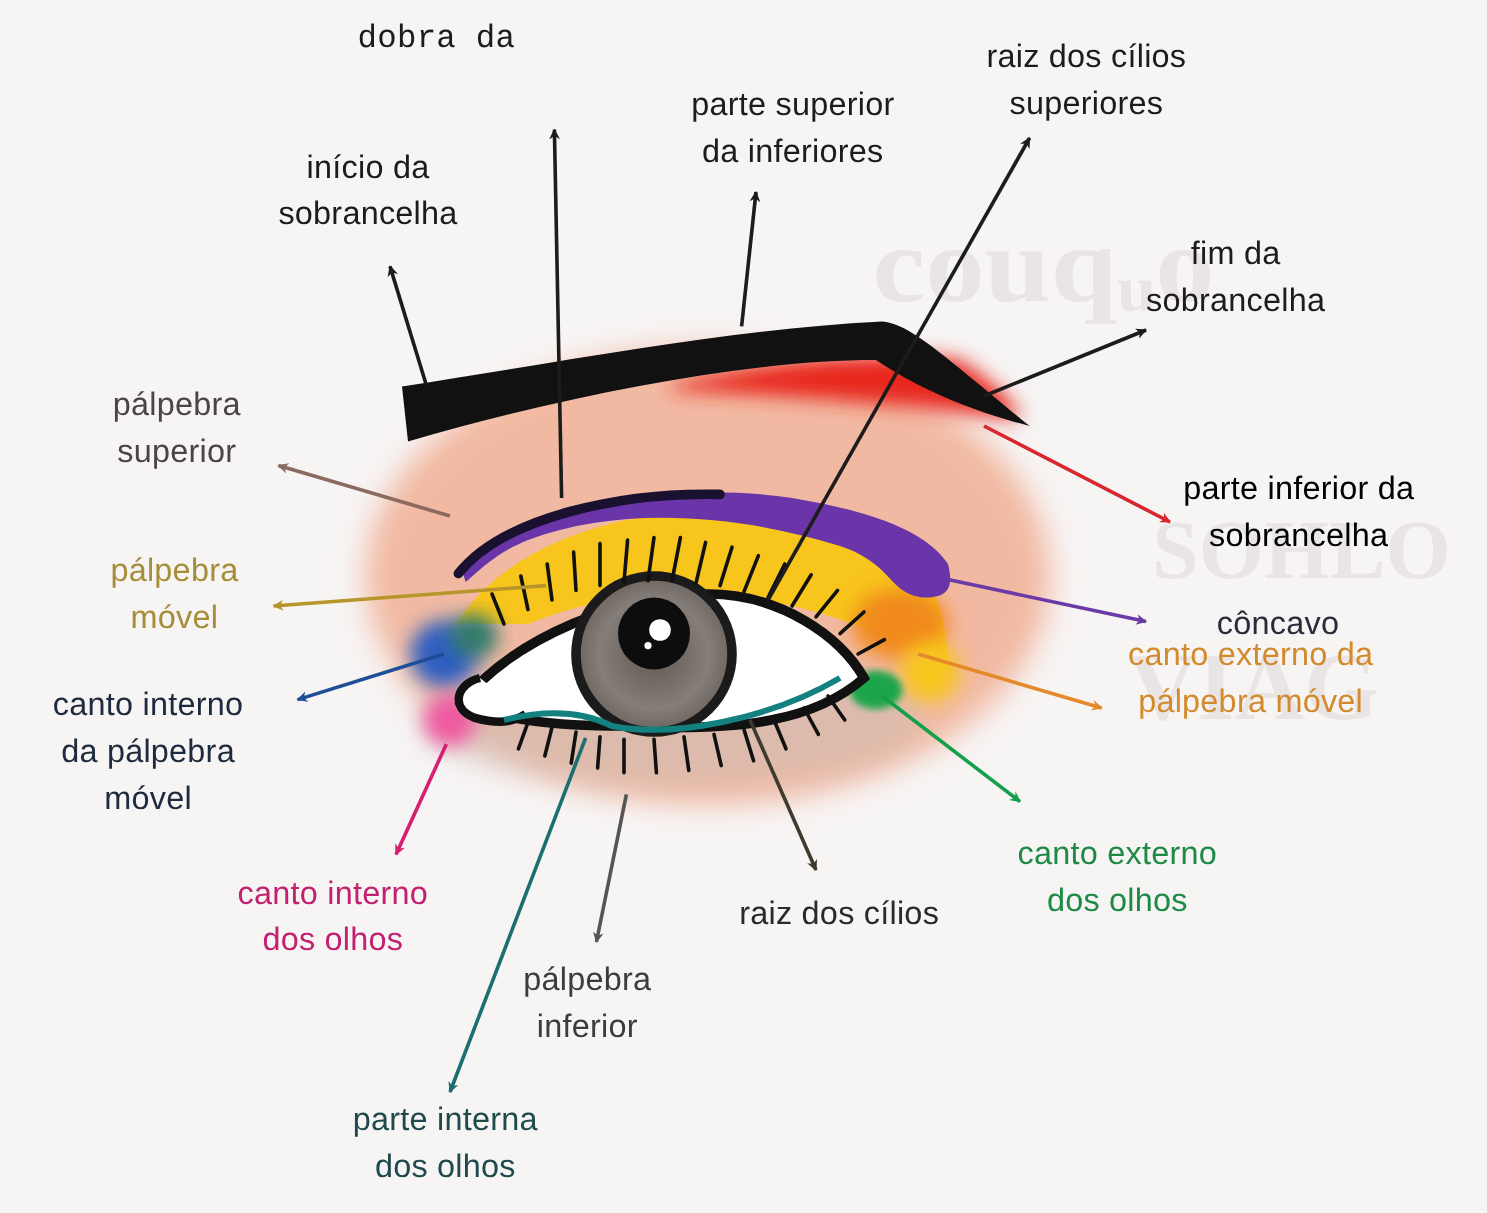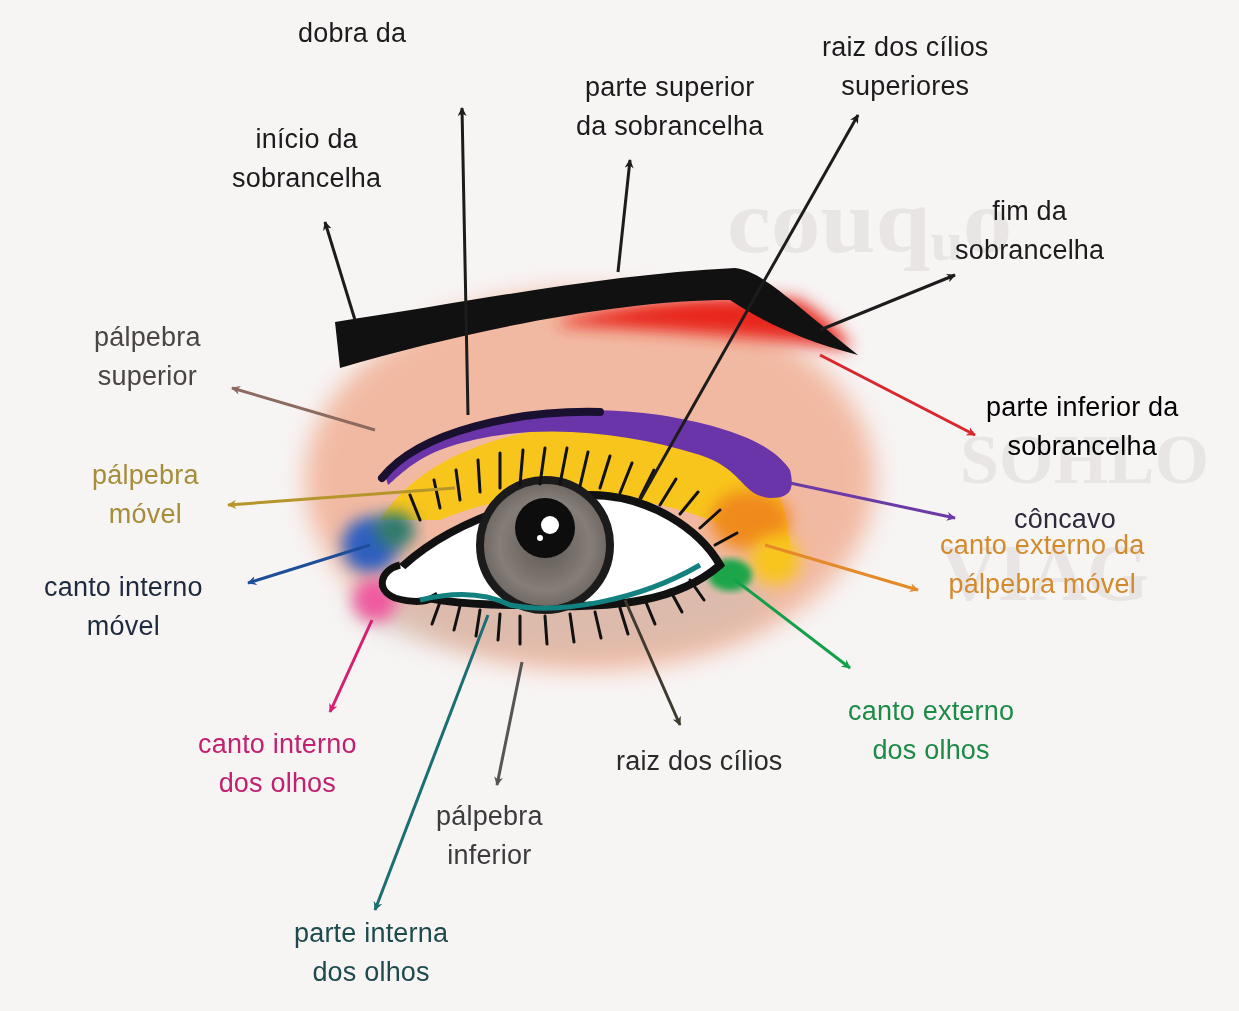--- a/index.html
+++ b/index.html
@@ -136,30 +136,30 @@
       <line x1="370" y1="545" x2="248" y2="583" stroke="#1f4e99" marker-end="url(#ah)"></line>
       <line x1="765" y1="545" x2="918" y2="590" stroke="#e58a2a" marker-end="url(#ah)"></line>
       <line x1="735" y1="580" x2="850" y2="668" stroke="#14a04a" marker-end="url(#ah)"></line>
       <line x1="372" y1="620" x2="330" y2="712" stroke="#d61f70" marker-end="url(#ah)"></line>
       <line x1="488" y1="615" x2="375" y2="910" stroke="#1b6e72" marker-end="url(#ah)"></line>
       <line x1="522" y1="662" x2="497" y2="785" stroke="#555555" marker-end="url(#ah)"></line>
       <line x1="625" y1="600" x2="680" y2="725" stroke="#3f3a2e" marker-end="url(#ah)"></line>
     </g>
   </svg>
 
-  <div class="label" style="left:298px; top:14px; color:#1c1c1c;">
+  <div class="label" style="left:298px; top:14px; color:#1c1c1c;font-family:Liberation Mono, monospace;">
     <span>dobra da</span>
   </div>
   <div class="label" style="left:822px; top:28px; color:#1c1c1c;">
     <span>raiz dos cílios</span>
     <span>superiores</span>
   </div>
   <div class="label" style="left:576px; top:68px; color:#1c1c1c;">
     <span>parte superior</span>
-    <span>da sobrancelha</span>
+    <span>da inferiores</span>
   </div>
   <div class="label" style="left:232px; top:120px; color:#1c1c1c;">
     <span>início da</span>
     <span>sobrancelha</span>
   </div>
   <div class="label" style="left:955px; top:192px; color:#1c1c1c;">
     <span>fim da</span>
     <span>sobrancelha</span>
   </div>
   <div class="label" style="left:94px; top:318px; color:#4a4444;">
@@ -172,20 +172,21 @@
   </div>
   <div class="label" style="left:92px; top:456px; color:#a58d3a;">
     <span>pálpebra</span>
     <span>móvel</span>
   </div>
   <div class="label" style="left:970px; top:500px; color:#2e2a3c;margin-left:44px;">
     <span>côncavo</span>
   </div>
   <div class="label" style="left:44px; top:568px; color:#1e2a3e;">
     <span>canto interno</span>
+    <span>da pálpebra</span>
     <span>móvel</span>
   </div>
   <div class="label" style="left:940px; top:526px; color:#d28a2c;">
     <span>canto externo da</span>
     <span>pálpebra móvel</span>
   </div>
   <div class="label" style="left:848px; top:680px; color:#1d8a46;margin-top:12px;">
     <span>canto externo</span>
     <span>dos olhos</span>
   </div>

